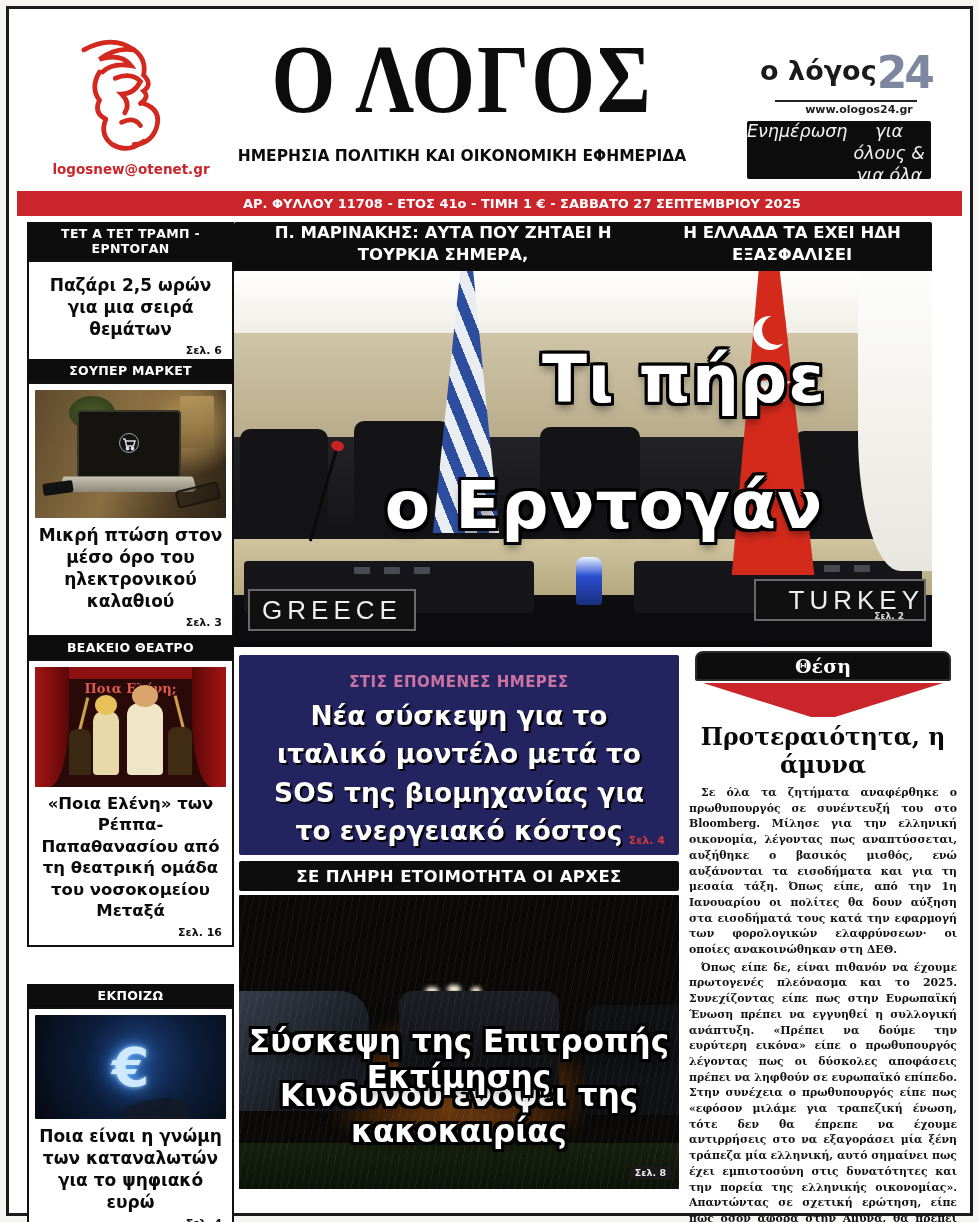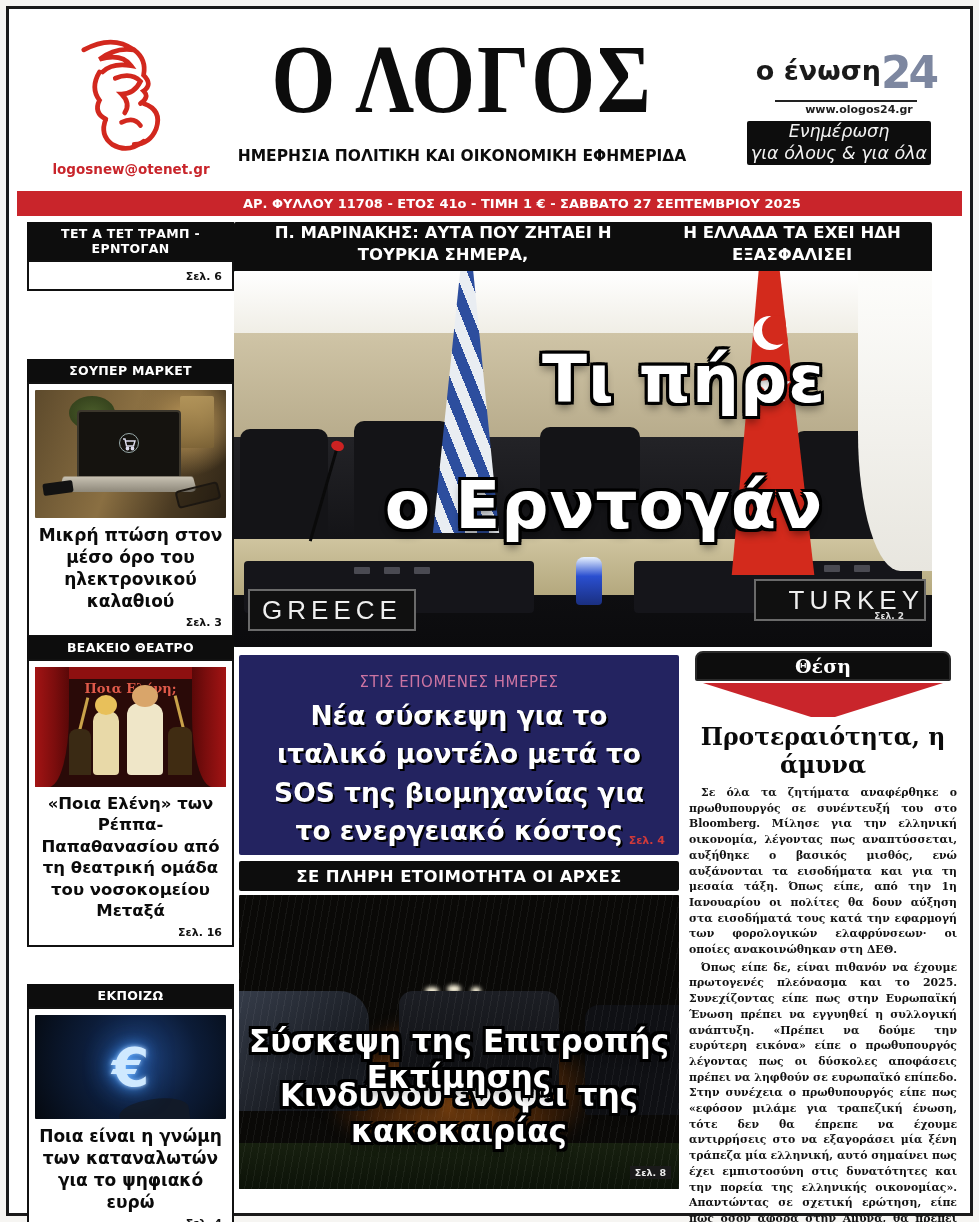--- a/index.html
+++ b/index.html
@@ -28,23 +28,23 @@
     font-weight:bold;font-size:15.5px;color:#0c0c0c;white-space:nowrap;
   }
   .site-logo{position:absolute;left:742px;top:38px;width:190px;text-align:center;}
   .site-logo .wordmark{font-weight:bold;font-size:27px;color:#1a1a1a;line-height:1;}
   .site-logo .two4{font-weight:bold;font-size:44px;color:#7d87a0;vertical-align:-8px;letter-spacing:-3px;}
   .site-logo .url{
     font-weight:bold;font-size:11px;color:#222;margin-top:2px;
     border-top:2px solid #222;display:inline-block;padding:1px 4px 0 30px;
   }
   .slogan-box{
-    position:absolute;left:738px;top:112px;width:184px;height:44px;background:#0d0d0d;
+    position:absolute;left:738px;top:112px;width:184px;height:58px;background:#0d0d0d;
     color:#f2f2f2;font-style:italic;font-size:17.5px;text-align:center;
-    display:flex;flex-direction:column;justify-content:center;line-height:1.25;
+    display:flex;flex-direction:row;justify-content:center;line-height:1.25;
     border-radius:2px;
   }
   
   .issue-bar{
     position:absolute;left:8px;right:8px;top:182px;height:25px;background:#c9252b;
     color:#fff;font-weight:bold;font-size:13px;display:flex;align-items:center;
     padding-left:226px;box-sizing:border-box;border-radius:0;white-space:nowrap;
   }
   .banner{
     position:absolute;left:225px;top:213px;width:698px;height:52px;background:#0d0d0d;
@@ -138,21 +138,21 @@
       0 -3px 0 #000,0 3px 0 #000,-3px 0 0 #000,3px 0 0 #000,0 6px 8px rgba(0,0,0,.45);
   }
   .hero-h1{position:absolute;left:250px;top:70px;width:400px;text-align:center;font-size:66px;letter-spacing:1px;}
   .hero-h2{position:absolute;left:90px;top:196px;width:560px;text-align:center;font-size:66px;letter-spacing:1px;}
   .hero-page{position:absolute;right:28px;bottom:26px;color:#ddd;font-size:9px;font-weight:bold;}
   
   .navy-panel{
     position:absolute;left:230px;top:646px;width:440px;height:200px;background:#232360;
     border-radius:2px;text-align:center;
   }
-  .navy-kicker{color:#cb74a2;font-weight:normal;font-size:15px;margin-top:18px;letter-spacing:.5px;}
+  .navy-kicker{color:#cb74a2;font-weight:bold;font-size:15px;margin-top:18px;letter-spacing:.5px;}
   .navy-headline{
     color:#fff;font-weight:bold;font-size:26.5px;line-height:1.45;margin:6px 14px 0 14px;
     text-shadow:2px 2px 0 #000;
   }
   .navy-page{position:absolute;right:14px;bottom:8px;color:#d03a3a;font-weight:bold;font-size:11px;}
   .weather-kicker{
     position:absolute;left:230px;top:852px;width:440px;height:30px;background:#0d0d0d;
     color:#fff;font-weight:bold;font-size:16.5px;display:flex;align-items:center;justify-content:center;
     border-radius:2px;letter-spacing:.4px;
   }
@@ -208,38 +208,39 @@
         <path d="M58 46 Q70 50 66 62 Q62 72 52 72"></path>
         <path d="M44 58 Q52 54 56 60"></path>
       </g>
     </svg>
   </div>
   <div class="masthead-email">logosnew@otenet.gr</div>
   <div class="masthead-title">Ο ΛΟΓΟΣ</div>
   <div class="masthead-subtitle">ΗΜΕΡΗΣΙΑ ΠΟΛΙΤΙΚΗ ΚΑΙ ΟΙΚΟΝΟΜΙΚΗ ΕΦΗΜΕΡΙΔΑ</div>
 
   <div class="site-logo">
-    <span class="wordmark">ο ένωση</span><span class="two4">24</span>
+    <span class="wordmark">ο λόγος</span><span class="two4">24</span>
     <div><span class="url">www.ologos24.gr</span></div>
   </div>
   <div class="slogan-box">
     <span>Ενημέρωση</span>
     <span>για όλους &amp; για όλα</span>
   </div>
 
   <div class="issue-bar">ΑΡ. ΦΥΛΛΟΥ 11708 - ΕΤΟΣ 41ο - ΤΙΜΗ 1 € - ΣΑΒΒΑΤΟ 27 ΣΕΠΤΕΜΒΡΙΟΥ 2025</div>
 
   <div class="banner">
     <span>Π. ΜΑΡΙΝΑΚΗΣ: ΑΥΤΑ ΠΟΥ ΖΗΤΑΕΙ Η ΤΟΥΡΚΙΑ ΣΗΜΕΡΑ,</span>
     <span>Η ΕΛΛΑΔΑ ΤΑ ΕΧΕΙ ΗΔΗ ΕΞΑΣΦΑΛΙΣΕΙ</span>
   </div>
 
   <div class="sb" style="top:213px;">
     <div class="sb-kicker">ΤΕΤ Α ΤΕΤ ΤΡΑΜΠ - ΕΡΝΤΟΓΑΝ</div>
     <div class="sb-body">
+      <div class="sb-headline">Παζάρι 2,5 ωρών για μια σειρά θεμάτων</div>
       <div class="sb-page">Σελ. 6</div>
     </div>
   </div>
 
   <div class="sb" style="top:350px;">
     <div class="sb-kicker">ΣΟΥΠΕΡ ΜΑΡΚΕΤ</div>
     <div class="sb-body">
       <div class="sb-img thumb-laptop">
         <div class="tl-window"></div>
           <div class="tl-plant"></div>

